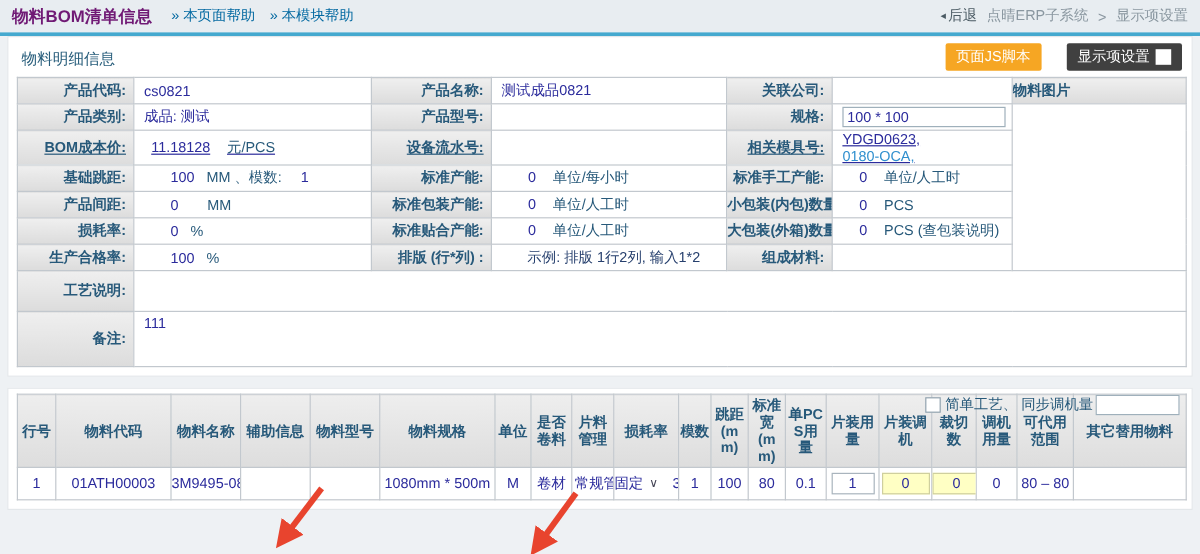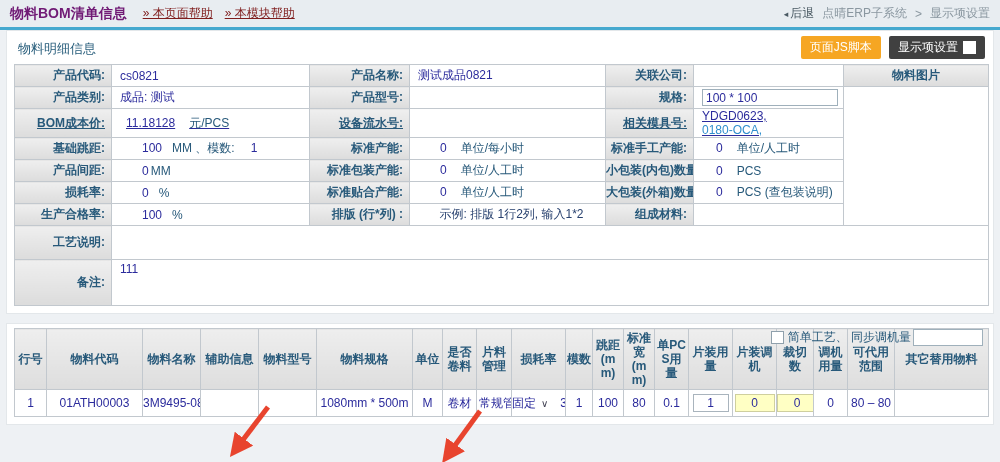--- a/index.html
+++ b/index.html
@@ -7,35 +7,35 @@
   body {
     font-family:"Liberation Sans","DejaVu Sans",sans-serif;
     font-size:12px; background:#eef1f4; position:relative; color:#333;
   }
   
   .topbar {
     height:30px; background:#e8edf1; border-bottom:3px solid #45a9cf;
     display:flex; align-items:center; padding:0 10px;
   }
   .page-title { font-size:14px; font-weight:bold; color:#701a75; margin-right:16px; }
-  .help-link { color:#7f1d1d; margin-right:12px; cursor:pointer;text-decoration:underline; }
+  .help-link { color:#0369a1; margin-right:12px; cursor:pointer; }
   .topnav { margin-left:auto; display:flex; align-items:center; gap:8px; color:#8a97a0; }
   .back-btn { color:#4a5a63; cursor:pointer; display:flex; align-items:center; gap:2px; }
   .back-btn .tri { font-size:9px; }
   .crumb { cursor:pointer; }
   
   .panel {
     background:#fff; margin:0 6px 9px 6px; border:1px solid #e3e7ea;
     padding:4px 7px 7px 7px; position:relative;
   }
   .panel:first-of-type { margin-top:1px; }
   .section-title { font-size:13px; color:#275d7b; padding:5px 4px 6px 4px; }
   
   .btn { display:inline-flex; align-items:center; color:#fff; font-size:12px;
-         padding:3px 9px; border-radius:2px; border:none; cursor:pointer; margin-left:5px; }
+         padding:3px 9px; border-radius:2px; border:none; cursor:pointer; margin-left:18px; }
   .btn-orange { background:#f6a623; }
   .btn-blue { background:#404040; }
   .btn-toggle-box { width:13px; height:13px; background:#fff; display:inline-block; margin-left:5px; }
   .toolbar-btns { position:absolute; top:5px; right:8px; }
   
   table { border-collapse:collapse; table-layout:fixed; }
   .detail-table { width:974px; }
   .detail-table td { border:1px solid #c2c8ce; overflow:hidden; white-space:nowrap; }
   .lbl {
     background:linear-gradient(#efefef,#dcdcdc); color:#27597a;
@@ -114,21 +114,21 @@
         <col style="width:145px">
       </colgroup>
     <tbody>
         <tr class="h22">
       <td class="lbl">产品代码:</td>
       <td class="val">cs0821</td>
       <td class="lbl">产品名称:</td>
       <td class="val">测试成品0821</td>
       <td class="lbl">关联公司:</td>
       <td class="val"></td>
-      <td class="lbl" style="text-align:center;padding-right:0">物料图片</td>
+      <td class="lbl" style="text-align:left;padding-right:0">物料图片</td>
     </tr>
     <tr class="h22">
       <td class="lbl">产品类别:</td>
       <td class="val">成品: 测试</td>
       <td class="lbl">产品型号:</td>
       <td class="val"></td>
       <td class="lbl">规格:</td>
       <td class="val"><input class="spec-input" value="100 * 100" style=""></td>
       <td class="img-cell" rowspan="6"></td>
     </tr>
@@ -146,21 +146,21 @@
     <tr class="h22">
       <td class="lbl">基础跳距:</td>
       <td class="val"><span class="num">100</span><span class="unit" style="margin-left:10px">MM 、模数:</span><span class="num" style="margin-left:16px">1</span></td>
       <td class="lbl">标准产能:</td>
       <td class="val"><span class="num">0</span><span class="unit">单位/每小时</span></td>
       <td class="lbl">标准手工产能:</td>
       <td class="val"><span class="num" style="margin-left:14px">0</span><span class="unit">单位/人工时</span></td>
     </tr>
     <tr class="h22">
       <td class="lbl">产品间距:</td>
-      <td class="val"><span class="num">0</span><span class="unit" style="margin-left:2px">MM</span></td>
+      <td class="val"><span class="num">0</span><span class="unit" style="margin-left:24px">MM</span></td>
       <td class="lbl">标准包装产能:</td>
       <td class="val"><span class="num">0</span><span class="unit">单位/人工时</span></td>
       <td class="lbl">小包装(内包)数量:</td>
       <td class="val"><span class="num" style="margin-left:14px">0</span><span class="unit">PCS</span></td>
     </tr>
     <tr class="h22">
       <td class="lbl">损耗率:</td>
       <td class="val"><span class="num">0</span><span class="unit" style="margin-left:10px">%</span></td>
       <td class="lbl">标准贴合产能:</td>
       <td class="val"><span class="num">0</span><span class="unit">单位/人工时</span></td>

